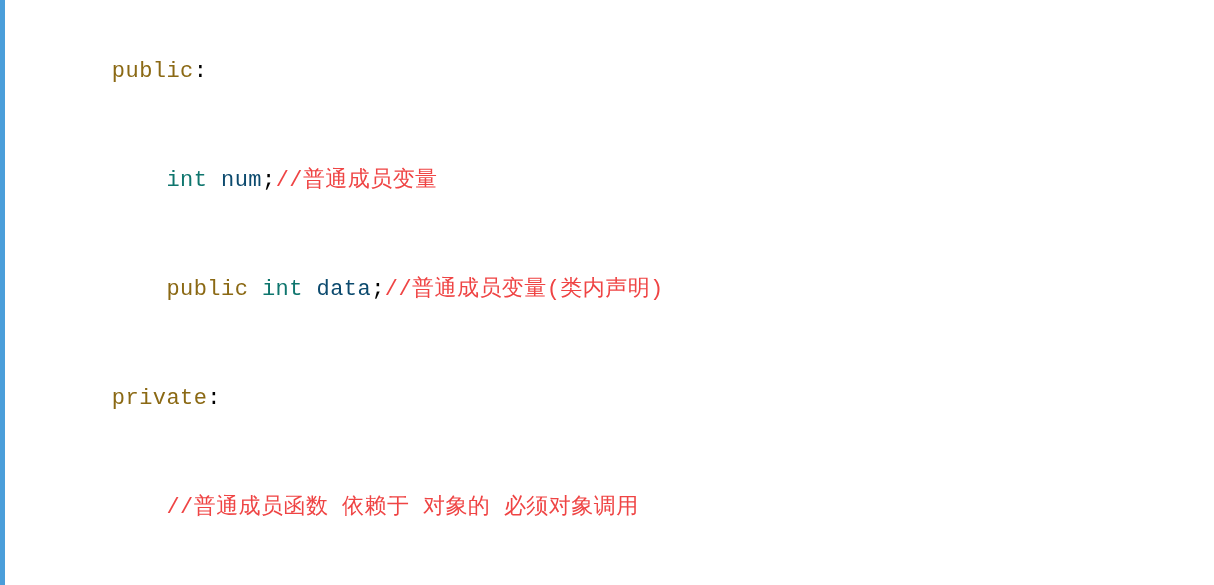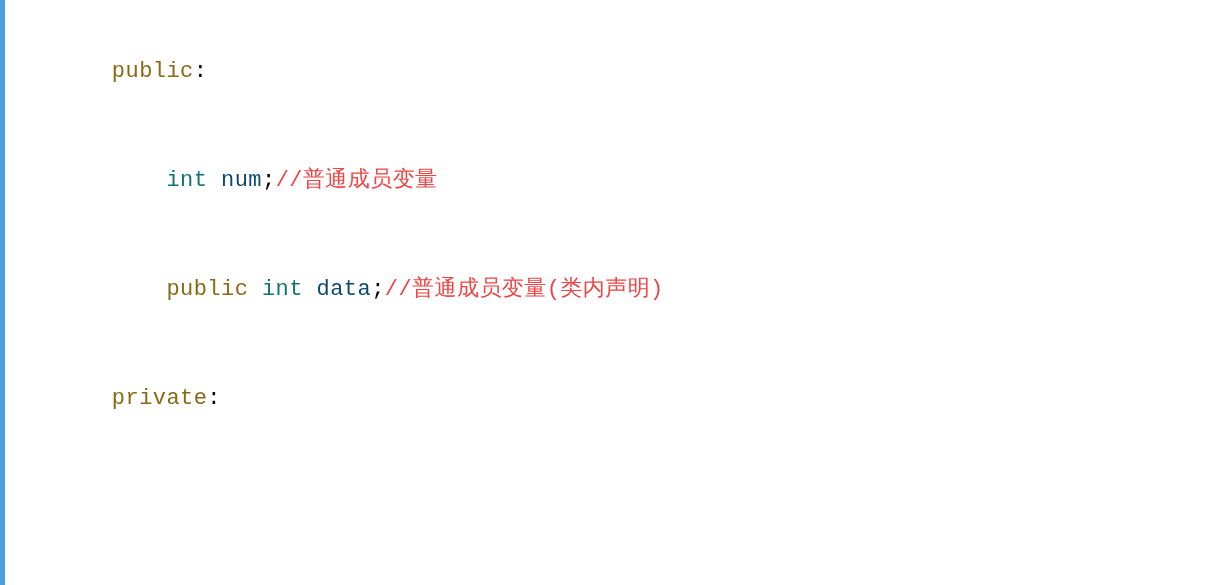--- a/index.html
+++ b/index.html
@@ -87,19 +87,22 @@
     </span>
 
     <span class="line">
       <span class="normal">    </span><span class="keyword">public</span><span class="normal"> </span><span class="type">int</span><span class="normal"> </span><span class="identifier">data</span><span class="normal">;</span><span class="comment">//普通成员变量(类内声明)</span>
     </span>
 
     <span class="line">
       <span class="keyword">private</span><span class="normal">:</span>
     </span>
 
+    <span class="line">
+      <span class="normal">    </span><span class="comment">//普通成员函数 依赖于 对象的 必须对象调用</span>
+    </span>
 
     <span class="line">
       
     </span>
 
   </div>
 </div>
 
 </body></html>

